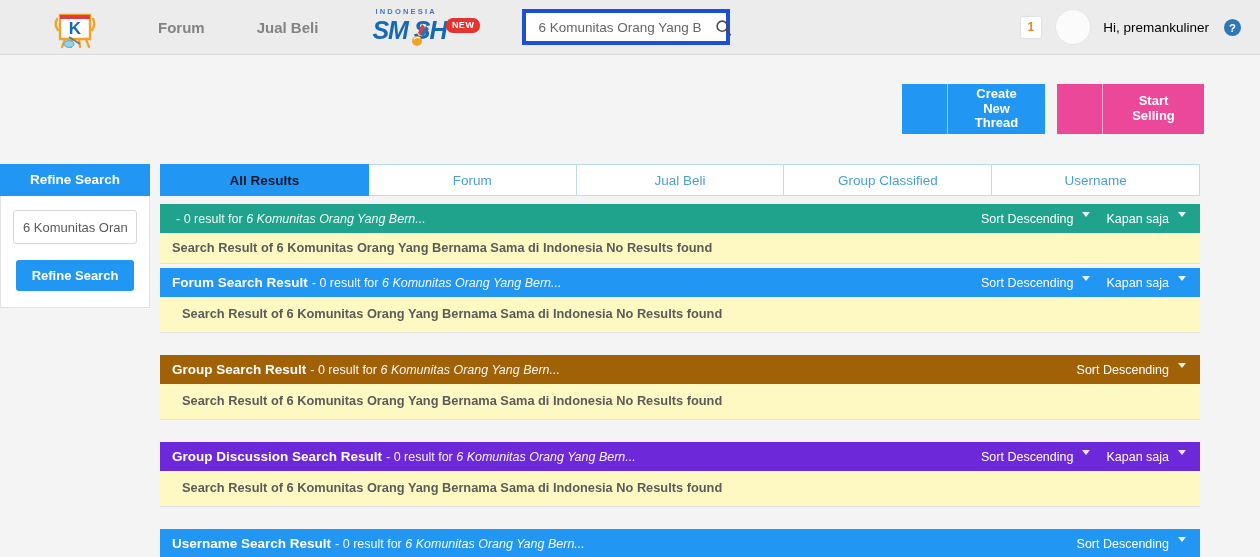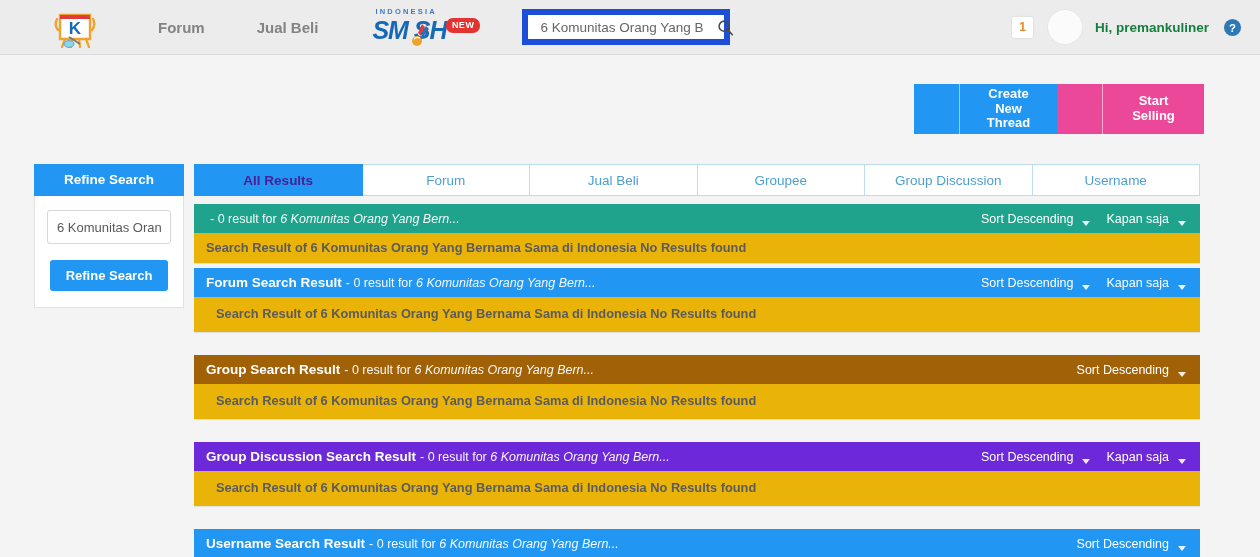--- a/index.html
+++ b/index.html
@@ -83,21 +83,21 @@
     border-radius: 7px;
     letter-spacing: .5px;
     margin-top: 12px;
   }
 
   .search-box {
     margin-left: 46px;
     width: 208px;
     height: 36px;
     background: #fff;
-    border: 6px solid #1d4ed8;
+    border: 4px solid #1d4ed8;
     display: flex;
     align-items: center;
     padding: 0 10px 0 12px;
   }
   .search-box input {
     border: none;
     outline: none;
     flex: 1;
     font-size: 13.5px;
     color: #666;
@@ -126,38 +126,39 @@
   .avatar {
     width: 36px; height: 36px;
     border-radius: 50%;
     background: #fbfbfb;
     border: 1px solid #e6e6e6;
     margin-left: 14px;
     cursor: pointer;
   }
   .greeting {
     font-size: 13.5px;
-    font-weight: bold;
-    color: #15803d;
+    font-weight: normal;
+    color: #000000;
     margin-left: 12px;
     cursor: pointer;
     white-space: nowrap;
   }
   .help-icon {
     width: 19px; height: 19px;
     margin-left: 14px;
     cursor: pointer;
   }
 
   
   .action-row {
     position: absolute;
     top: 84px;
     right: 56px;
     display: flex;
+    gap: 12px;
     align-items: flex-end;
   }
   .action-btn {
     height: 50px;
     display: flex;
     align-items: stretch;
     cursor: pointer;
   }
   .action-btn .icon-cell {
     width: 46px;
@@ -182,21 +183,21 @@
   
   .page {
     position: absolute;
     top: 164px;
     left: 0;
     width: 1260px;
   }
   .content-row { display: flex; align-items: flex-start; }
 
   
-  .sidebar { width: 150px; margin-left: 34px; flex-shrink: 0; border-radius: 24px; }
+  .sidebar { width: 150px; flex-shrink: 0; border-radius: 24px; }
   .sidebar-header {
     background: #2196f3;
     color: #fff;
     font-size: 13.5px;
     font-weight: bold;
     text-align: center;
     height: 32px;
     line-height: 32px;
     cursor: pointer;
   }
@@ -244,21 +245,21 @@
     color: #4d9fd0;
     background: #fff;
     border: 1px solid #bcdcf0;
     border-left: none;
     cursor: pointer;
     white-space: nowrap;
   }
   .tab:first-child { border-left: 1px solid #bcdcf0; }
   .tab.active {
     background: #2196f3;
-    color: #4c1d95;
+    color: #0f172a;
     font-weight: bold;
     border-color: #2196f3;
   }
 
   .results { margin-top: 8px; }
   .result-block { margin-bottom: 4px; }
 
   .result-header {
     height: 29px;
     display: flex;
@@ -280,39 +281,39 @@
   }
   .rh-sub .q { font-style: italic; }
   .rh-controls {
     margin-left: auto;
     display: flex;
     align-items: center;
     gap: 4px;
   }
   .rh-drop {
     display: flex;
-    align-items: flex-end;
+    align-items: flex-start;
     font-size: 12.5px;
     color: #fff;
     cursor: pointer;
     padding: 2px 6px;
     white-space: nowrap;
   }
   .caret {
     display: inline-block;
     margin-left: 9px;
     width: 0; height: 0;
     border-left: 4px solid transparent;
     border-right: 4px solid transparent;
     border-top: 5px solid #fff;
     opacity: .9;
   }
 
   .result-body {
-    background: #eab308;
+    background: #fef9c3;
     border-bottom: 1px solid #e1e1e1;
     font-size: 12.8px;
     font-weight: bold;
     color: #5b5b5b;
     padding: 7px 12px 8px 12px;
   }
   .result-body.indented { padding-left: 22px; padding-top: 9px; padding-bottom: 11px; }
   .gap { height: 18px; }
 </style>
 </head>
@@ -389,22 +390,21 @@
         <input type="text" value="6 Komunitas Orang" style="">
         <button class="refine-btn">Refine Search</button>
       </div>
     </div>
 
     <div class="main">
       <div class="tabs" id="tabs">
           <div class="tab active">All Results</div>
           <div class="tab">Forum</div>
           <div class="tab">Jual Beli</div>
-          <div class="tab">Groupee</div>
-          <div class="tab">Group Discussion</div>
+          <div class="tab">Group Classified</div>
           <div class="tab">Username</div>
         </div>
       <div class="results" id="results">
           <div class="result-block">
             <div class="result-header" style="background: rgb(31, 163, 140);">
               <span class="rh-sub"><span>- 0 result for </span><span class="q">6 Komunitas Orang Yang Bern...</span></span>
               <div class="rh-controls">
                 <div class="rh-drop">
                   <span>Sort Descending</span>
                   <span class="caret"></span>

